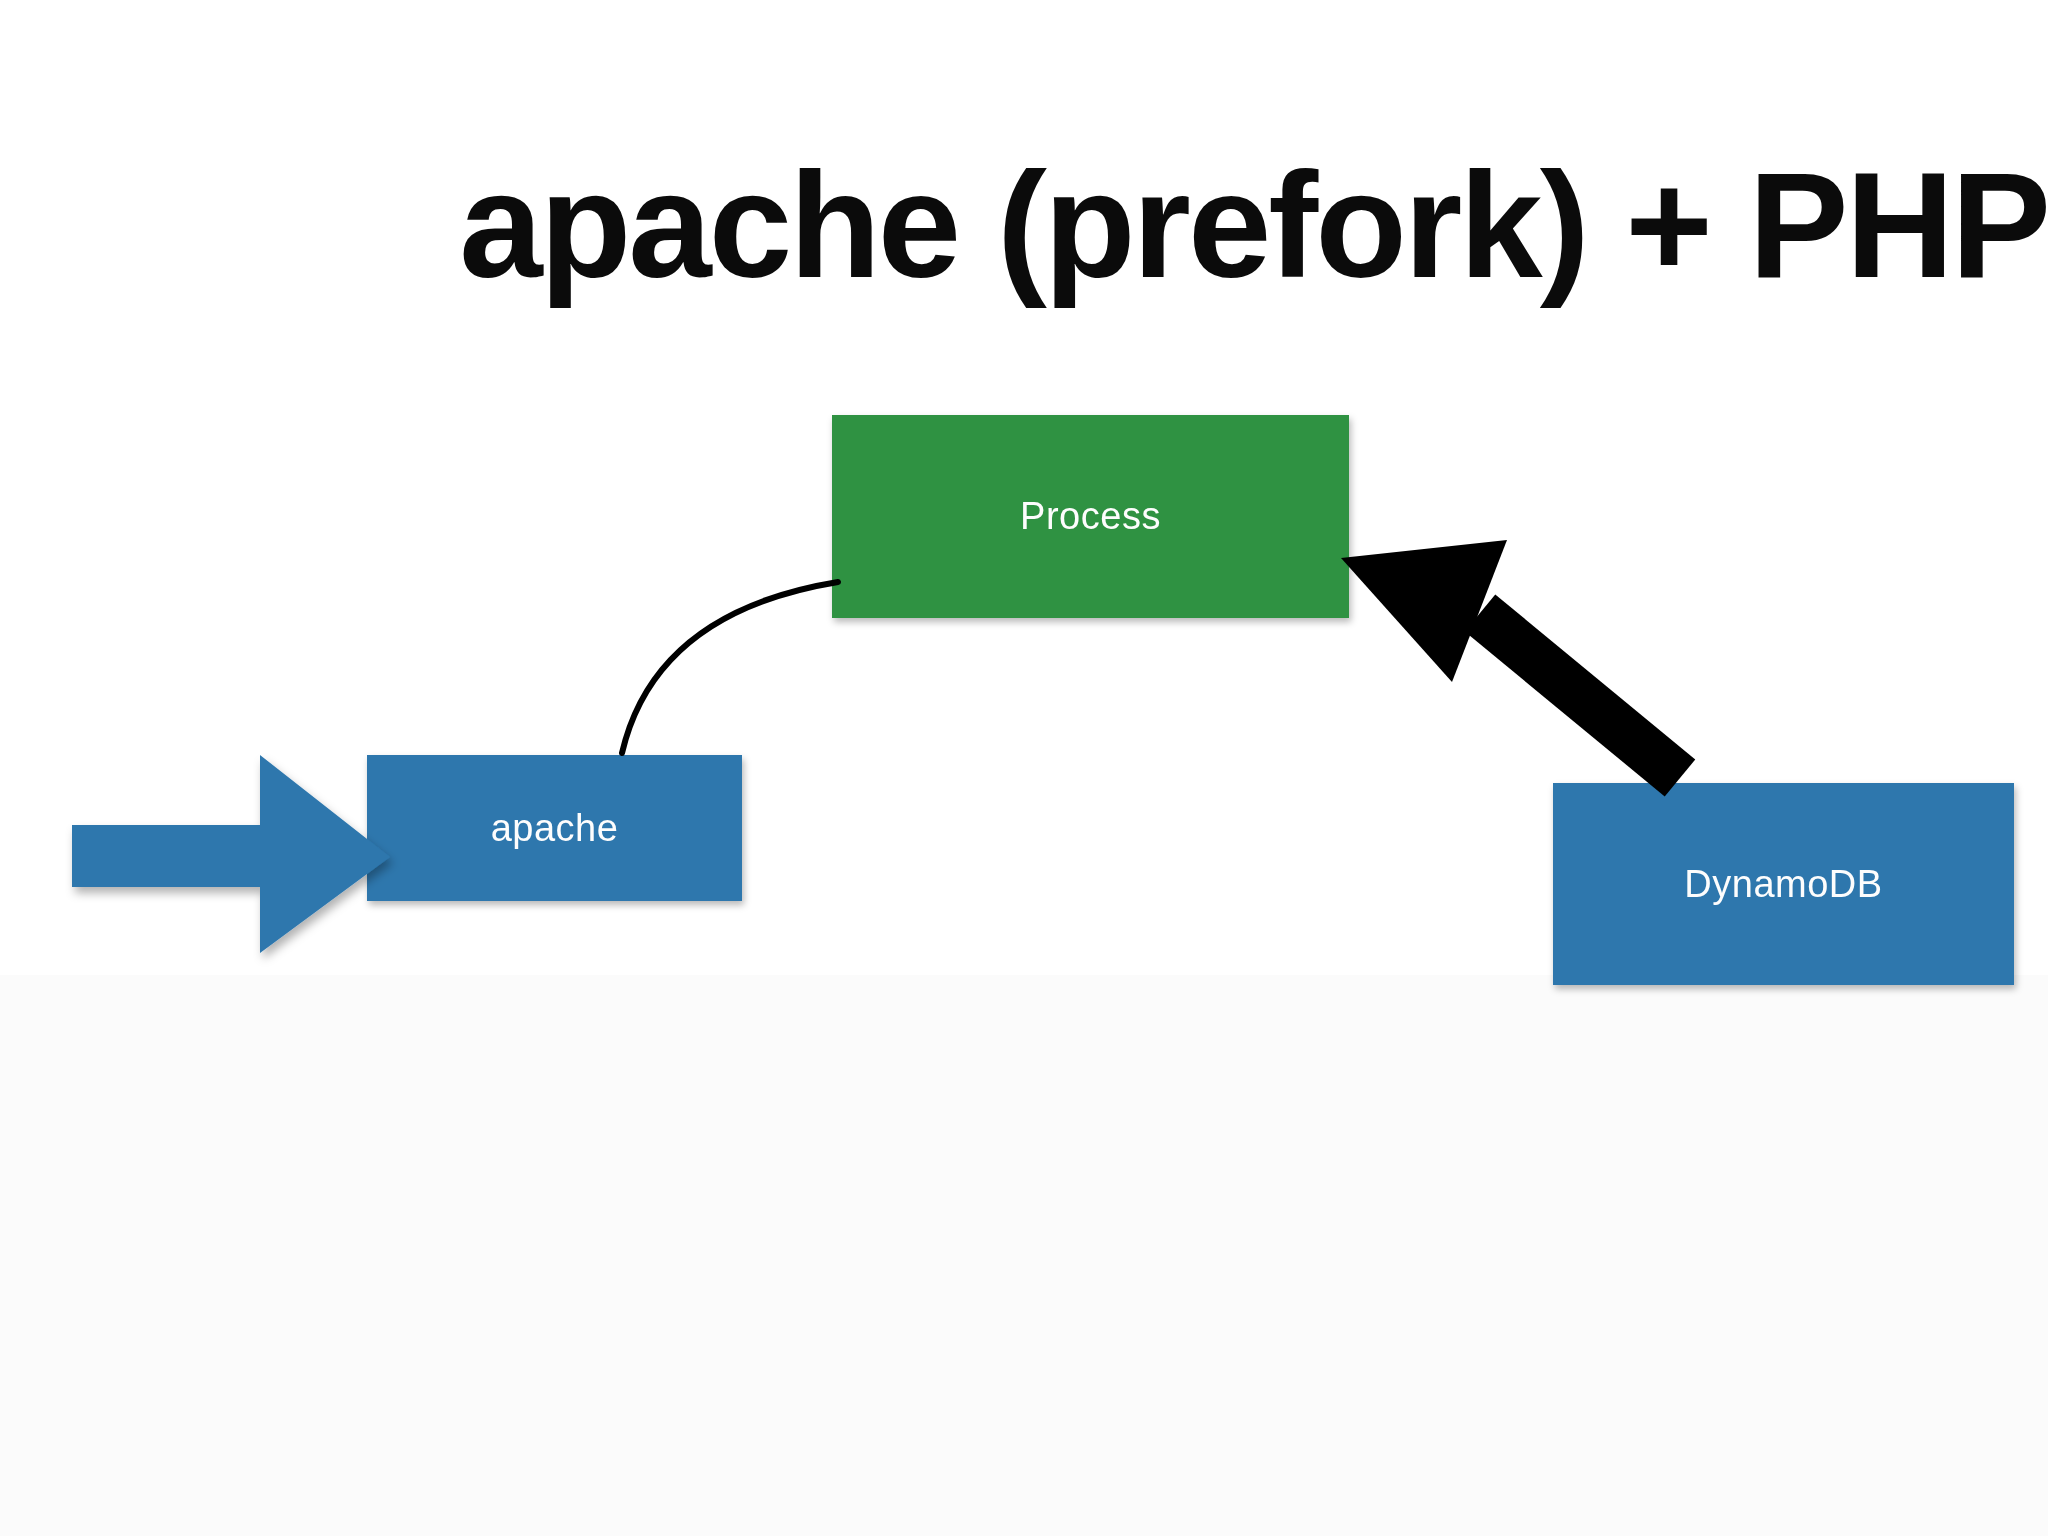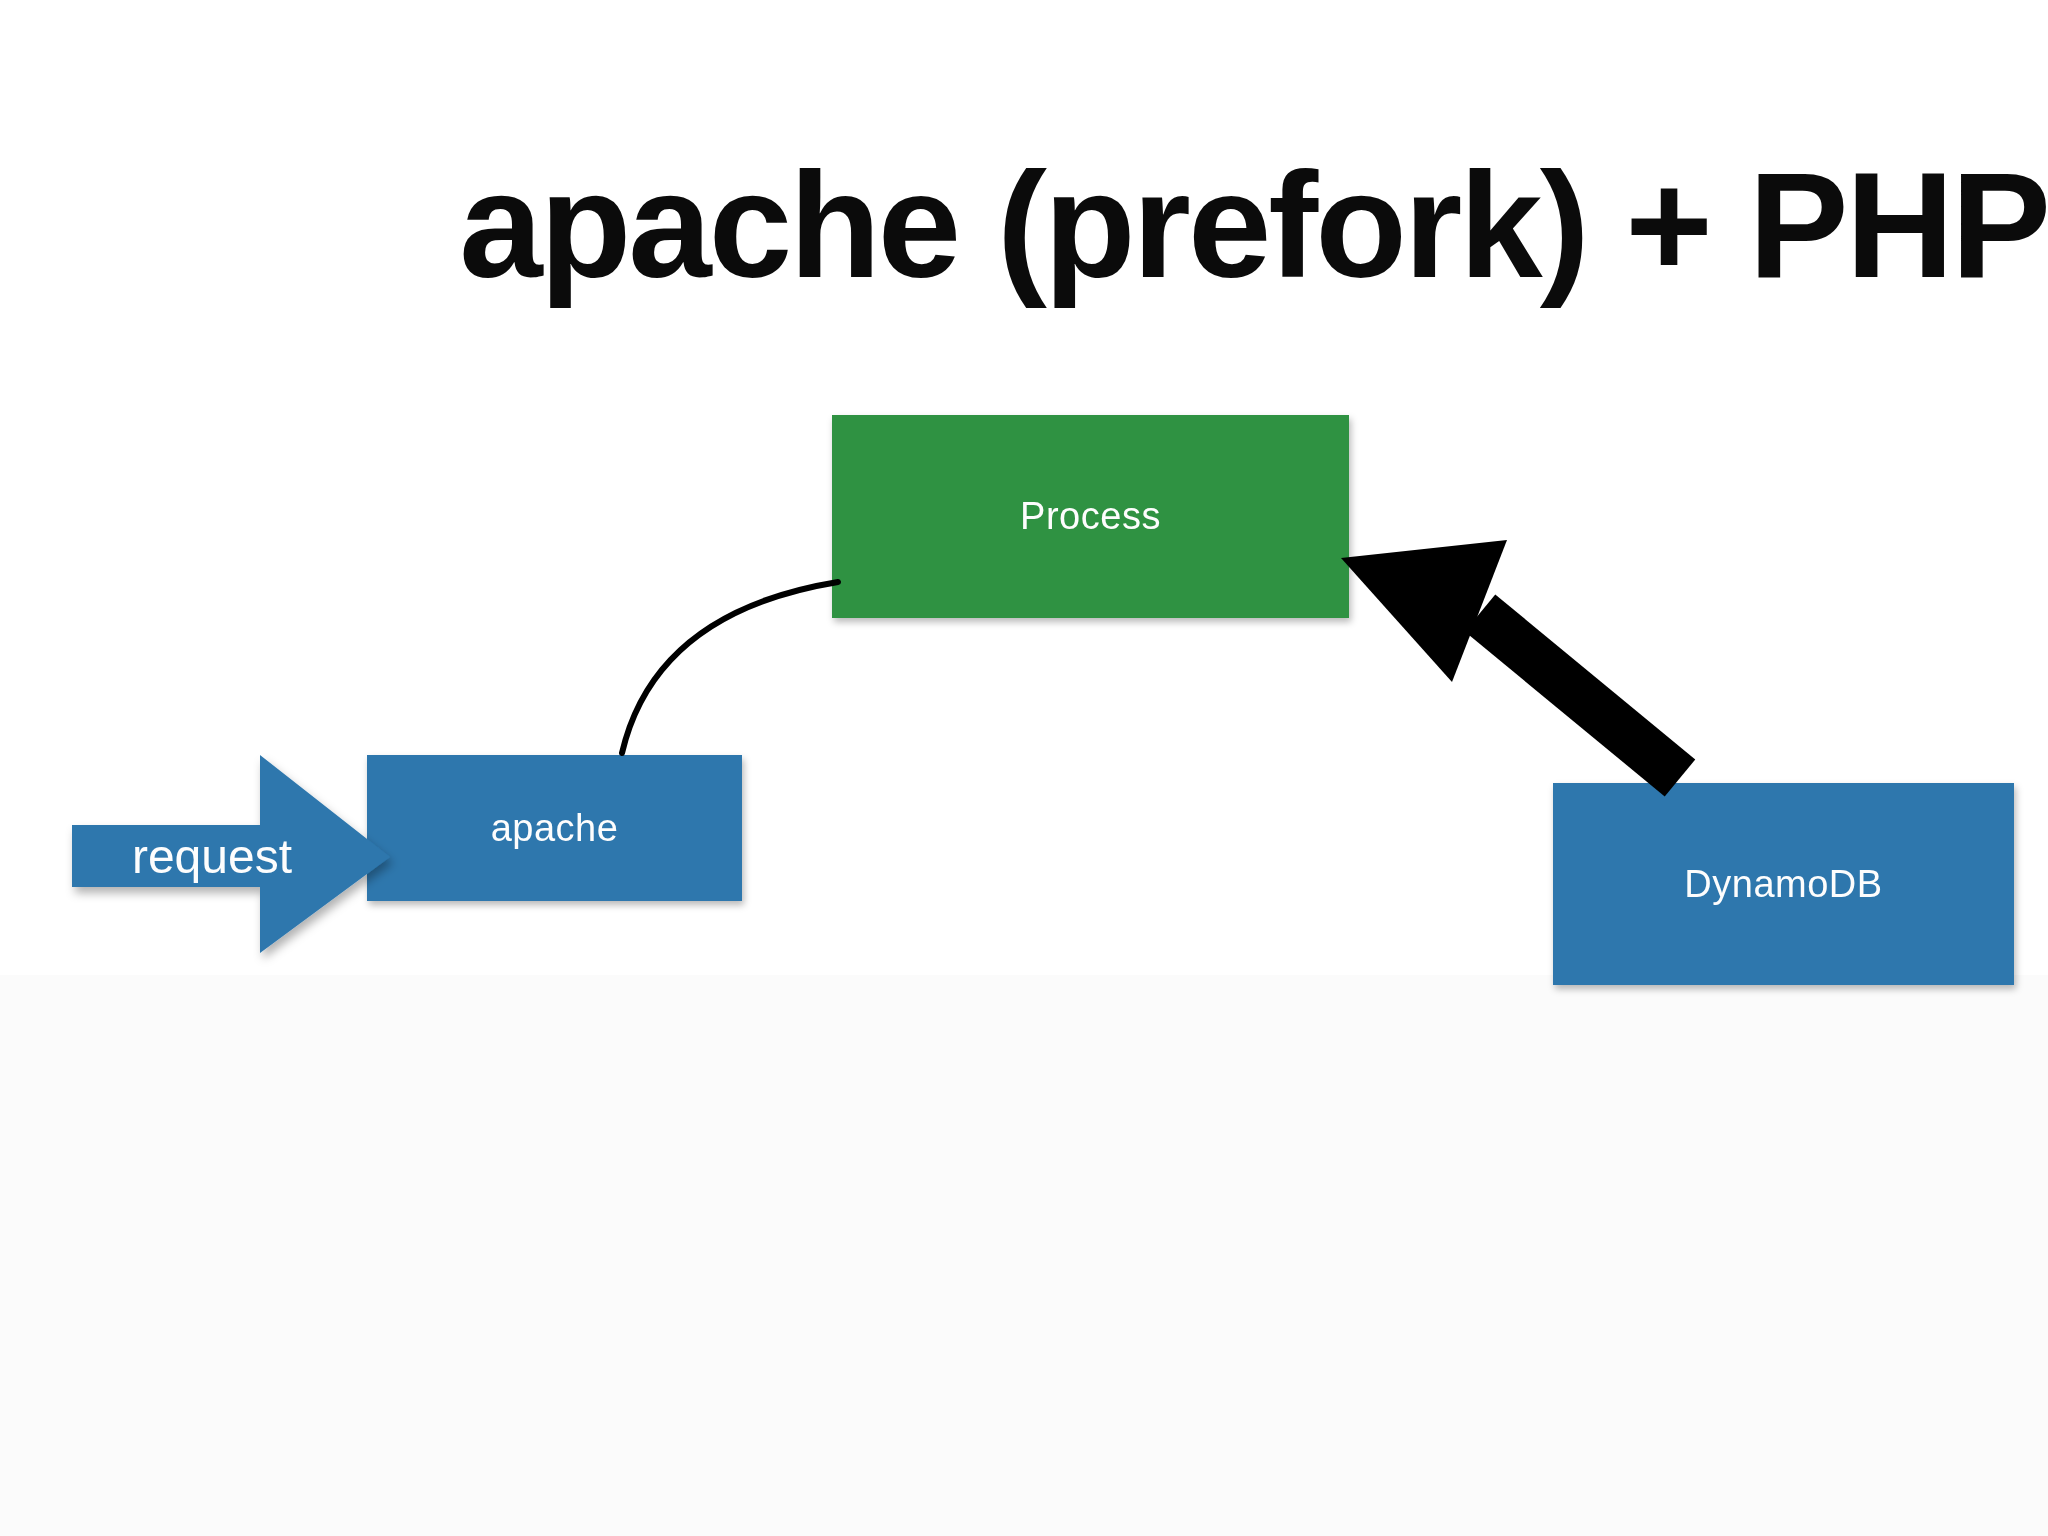--- a/index.html
+++ b/index.html
@@ -82,15 +82,14 @@
     </defs>
 
     <polygon points="72,825 260,825 260,755 390,857 260,953 260,887 72,887" fill="#2e77ad" filter="url(#ds)"></polygon>
 
     <path d="M 622 753 Q 655 612 838 582" fill="none" stroke="#000000" stroke-width="6" stroke-linecap="round"></path>
 
     <line x1="1480" y1="613" x2="1680" y2="778" stroke="#000000" stroke-width="48"></line>
     <polygon points="1341,558 1507,540 1452,682" fill="#000000"></polygon>
   </svg>
 
-  <div class="request-label">request</div>
 
 </div>
 
 </body></html>

